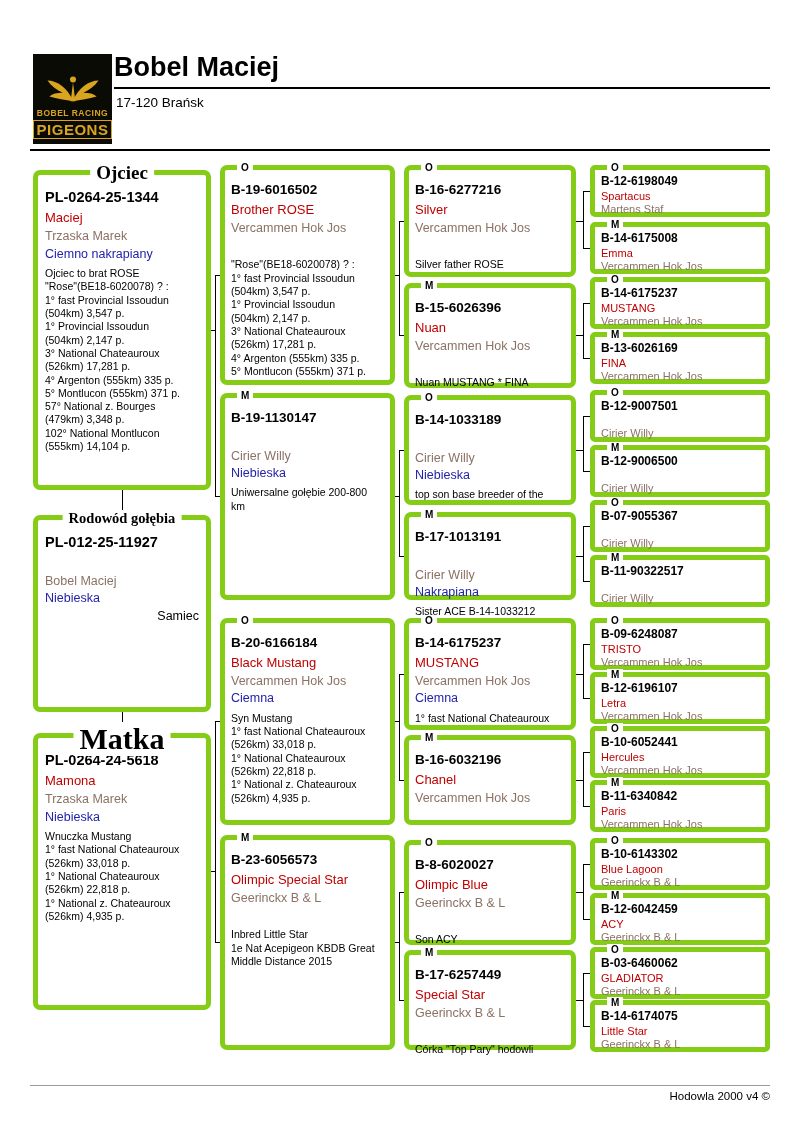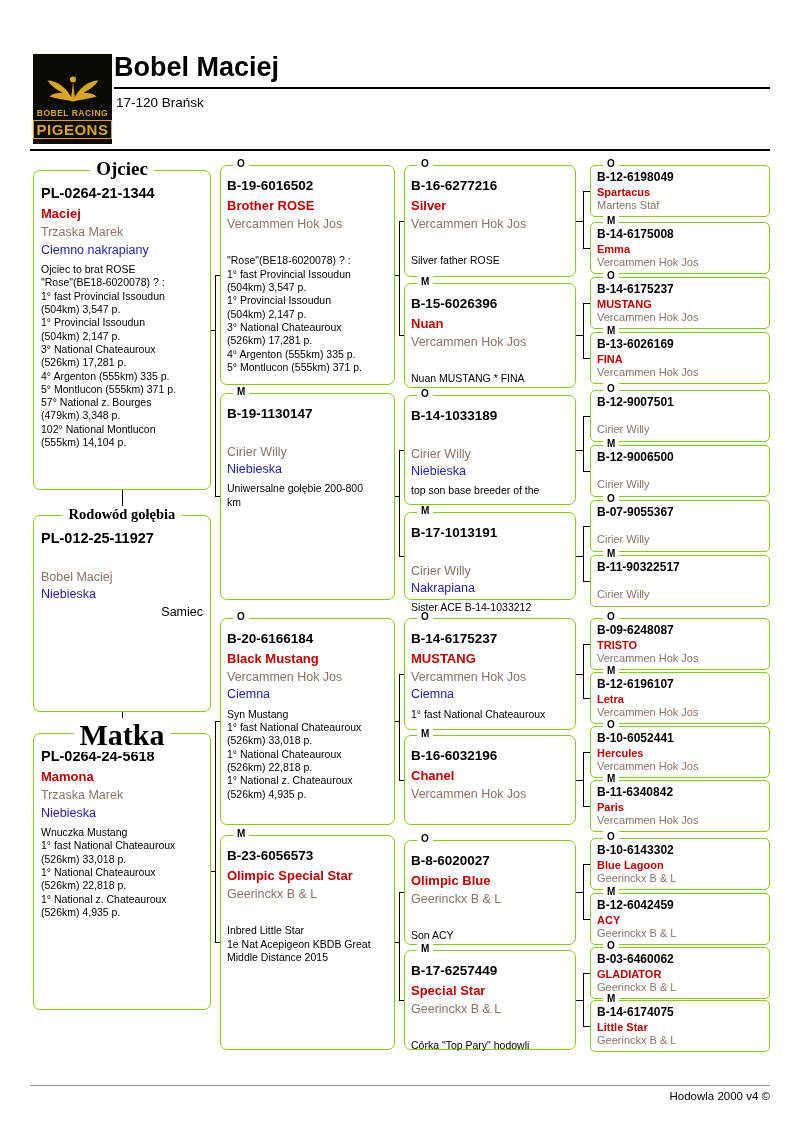--- a/index.html
+++ b/index.html
@@ -22,21 +22,21 @@
   .owner {
     position:absolute; left:114px; top:52px; width:656px;
     font-size:27px; font-weight:700; border-bottom:2px solid #000; padding-bottom:4px;
   }
   .addr { position:absolute; left:116px; top:94px; font-size:13.5px; line-height:17.5px; }
   .hr-top { position:absolute; left:30px; width:740px; top:149px; border-top:2px solid #000; }
   .hr-bottom { position:absolute; left:30px; width:740px; top:1085px; border-top:1px solid #9a9a9a; }
   .footer { position:absolute; right:30px; top:1090px; font-size:11.5px; }
 
   
-  .box { position:absolute; border:1px solid #84cc16; border-radius:7px; background:#fff; }
+  .box { position:absolute; border:5px solid #84cc16; border-radius:7px; background:#fff; }
   .c1 { left:33px;  width:178px; padding:13px 7px 4px; }
   .c2 { left:220px; width:175px; padding:12px 6px 4px; }
   .c3 { left:404px; width:172px; padding:12px 6px 4px; }
   .c4 { left:590px; width:180px; height:52px; padding:4px 6px 2px; border-radius:5px; }
 
   .legend {
     position:absolute; left:50%; transform:translateX(-50%); background:#fff;
     padding:0 6px; font-family:"Liberation Serif","DejaVu Serif",serif;
     font-weight:700; white-space:nowrap;
   }
@@ -45,21 +45,21 @@
   .legend-mother  { top:-16px; font-size:30px; }
 
   .sex {
     position:absolute; top:-8px; left:12px; background:#fff;
     padding:0 4px; font-size:10px; font-weight:700;
   }
 
   .ring   { font-weight:700; font-size:13.5px; line-height:1.25; margin-bottom:3px; }
   .c1 .ring { font-size:14.5px; margin-bottom:4px; }
   .c4 .ring { font-size:12px;  margin-bottom:1px; }
-  .pname  { font-weight:700; color:#c00000; font-size:13px; line-height:1.25; min-height:16px; margin-bottom:2px; }
+  .pname  { font-weight:400; color:#c00000; font-size:13px; line-height:1.25; min-height:16px; margin-bottom:2px; }
   .c4 .pname { font-size:11px; line-height:1.15; min-height:12px; margin-bottom:0; }
   .breeder { color:#8b7164; font-size:12.5px; line-height:1.3; margin-bottom:1px; }
   .c4 .breeder { font-size:11px; line-height:1.15; }
   .pcolor { color:#2222aa; font-size:12.5px; line-height:1.3; min-height:16px; margin-bottom:1px; }
   .sexline { font-size:12.5px; margin-top:2px;text-align:right; }
   .notes  { font-size:10.5px; line-height:1.27; margin-top:5px; white-space:pre-line; }
 
   .connectors { position:absolute; left:0; top:0; }
 </style>
 </head>
@@ -98,21 +98,21 @@
       M395 496 H399 M399 450 V556 M399 450 H404 M399 556 H404
       M395 721 H399 M399 674 V780 M399 674 H404 M399 780 H404
       M395 942 H399 M399 892 V1000 M399 892 H404 M399 1000 H404
       M211 330 H215 M215 275 V496 M215 275 H220 M215 496 H220
       M211 871 H215 M215 721 V942 M215 721 H220 M215 942 H220
       M122 490 V515 M122 712 V733"></path>
   </svg>
 
   <div class="box c1" style="top:170px;height:320px">
     <span class="legend legend-father">Ojciec</span>
-    <div class="ring">PL-0264-21-1344</div>
+    <div class="ring">PL-0264-25-1344</div>
     <div class="pname">Maciej</div>
     <div class="breeder">Trzaska Marek</div>
     <div class="pcolor">Ciemno nakrapiany</div>
     <div class="notes">Ojciec to brat ROSE
 "Rose"(BE18-6020078) ? :
 1° fast Provincial Issoudun
 (504km) 3,547 p.
 1° Provincial Issoudun
 (504km) 2,147 p.
 3° National Chateauroux

